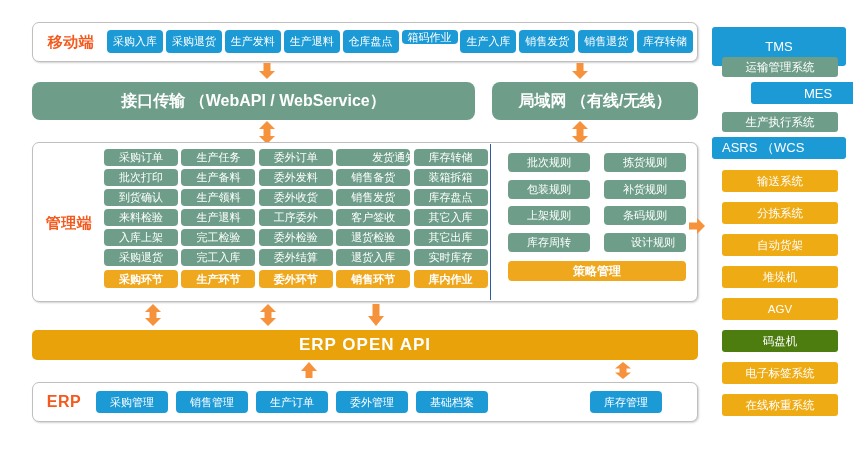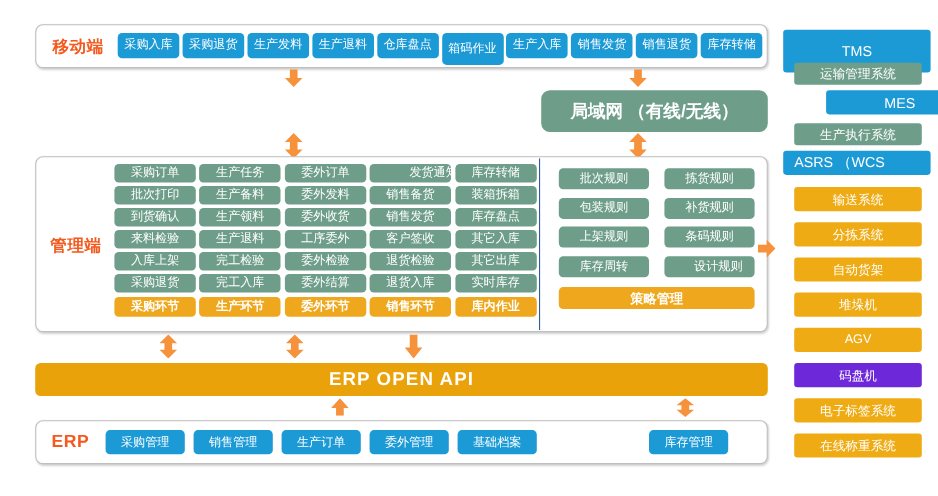--- a/index.html
+++ b/index.html
@@ -71,38 +71,39 @@
 <div id="canvas">
 
   <div class="panel panel-shadow abs" style="left:32px;top:22px;width:666px;height:40px;"></div>
   <div class="side-label abs" style="left:40px;top:30px;width:62px;height:24px;font-size:15px;">移动端</div>
   <div id="mobile-items">
       <div class="chip chip-blue abs" style="left:107.0px;top:30px;width:56px;height:23px;">采购入库</div>
       <div class="chip chip-blue abs" style="left:165.9px;top:30px;width:56px;height:23px;">采购退货</div>
       <div class="chip chip-blue abs" style="left:224.8px;top:30px;width:56px;height:23px;">生产发料</div>
       <div class="chip chip-blue abs" style="left:283.7px;top:30px;width:56px;height:23px;">生产退料</div>
       <div class="chip chip-blue abs" style="left:342.6px;top:30px;width:56px;height:23px;">仓库盘点</div>
-      <div class="chip chip-blue abs" style="left:401.5px;top:30px;width:56px;height:29px;">箱码作业</div>
+      <div class="chip chip-blue abs" style="left:401.5px;top:30px;width:56px;height:14px;">箱码作业</div>
       <div class="chip chip-blue abs" style="left:460.4px;top:30px;width:56px;height:23px;">生产入库</div>
       <div class="chip chip-blue abs" style="left:519.3px;top:30px;width:56px;height:23px;">销售发货</div>
       <div class="chip chip-blue abs" style="left:578.2px;top:30px;width:56px;height:23px;">销售退货</div>
       <div class="chip chip-blue abs" style="left:637.1px;top:30px;width:56px;height:23px;">库存转储</div>
     </div>
 
   <div class="arw" style="left:258px;top:63px;">
     <svg width="18" height="16" viewBox="0 0 18 16">
         <polygon points="9,16 1,8 5.5,8 5.5,0 12.5,0 12.5,8 17,8" fill="#F6923C"></polygon>
       </svg>
   </div>
   <div class="arw" style="left:571px;top:63px;">
     <svg width="18" height="16" viewBox="0 0 18 16">
         <polygon points="9,16 1,8 5.5,8 5.5,0 12.5,0 12.5,8 17,8" fill="#F6923C"></polygon>
       </svg>
   </div>
 
+  <div class="band-green abs" style="left:32px;top:82px;width:443px;height:38px;">接口传输 （WebAPI / WebService）</div>
   <div class="band-green abs" style="left:492px;top:82px;width:206px;height:38px;">局域网 （有线/无线）</div>
 
   <div class="arw" style="left:258px;top:121px;">
     <svg width="18" height="16" viewBox="0 0 18 16">
         <polygon points="9,0 17,8 12.5,8 12.5,16 5.5,16 5.5,8 1,8" fill="#F6923C"></polygon>
       </svg>
   </div>
   <div class="arw" style="left:571px;top:121px;">
     <svg width="18" height="16" viewBox="0 0 18 16">
         <polygon points="9,0 17,8 12.5,8 12.5,16 5.5,16 5.5,8 1,8" fill="#F6923C"></polygon>
@@ -223,18 +224,18 @@
       <div class="rightcol-item abs" style="left:712px;top:27px;width:134px;height:39px;background:#1C9AD6;font-size:13px;">TMS</div>
       <div class="rightcol-item abs" style="left:722px;top:57px;width:116px;height:20px;background:#6E9E8A;">运输管理系统</div>
       <div class="rightcol-item abs" style="left:712px;top:82px;width:134px;height:22px;background:#1C9AD6;font-size:13px;margin-left:39px;">MES</div>
       <div class="rightcol-item abs" style="left:722px;top:112px;width:116px;height:20px;background:#6E9E8A;">生产执行系统</div>
       <div class="rightcol-item abs" style="left:712px;top:137px;width:134px;height:22px;background:#1C9AD6;font-size:13px;justify-content:flex-start;padding-left:10px;overflow:hidden;">ASRS  （WCS</div>
       <div class="rightcol-item abs" style="left:722px;top:170px;width:116px;height:22px;background:#EFAB14;">输送系统</div>
       <div class="rightcol-item abs" style="left:722px;top:202px;width:116px;height:22px;background:#EFAB14;">分拣系统</div>
       <div class="rightcol-item abs" style="left:722px;top:234px;width:116px;height:22px;background:#EFAB14;">自动货架</div>
       <div class="rightcol-item abs" style="left:722px;top:266px;width:116px;height:22px;background:#EFAB14;">堆垛机</div>
       <div class="rightcol-item abs" style="left:722px;top:298px;width:116px;height:22px;background:#EFAB14;">AGV</div>
-      <div class="rightcol-item abs" style="left:722px;top:330px;width:116px;height:22px;background:#6d28d9;">码盘机</div>
+      <div class="rightcol-item abs" style="left:722px;top:330px;width:116px;height:22px;background:#4d7c0f;">码盘机</div>
       <div class="rightcol-item abs" style="left:722px;top:362px;width:116px;height:22px;background:#EFAB14;">电子标签系统</div>
       <div class="rightcol-item abs" style="left:722px;top:394px;width:116px;height:22px;background:#EFAB14;">在线称重系统</div>
     </div>
 
 </div>
 
 </body></html>

